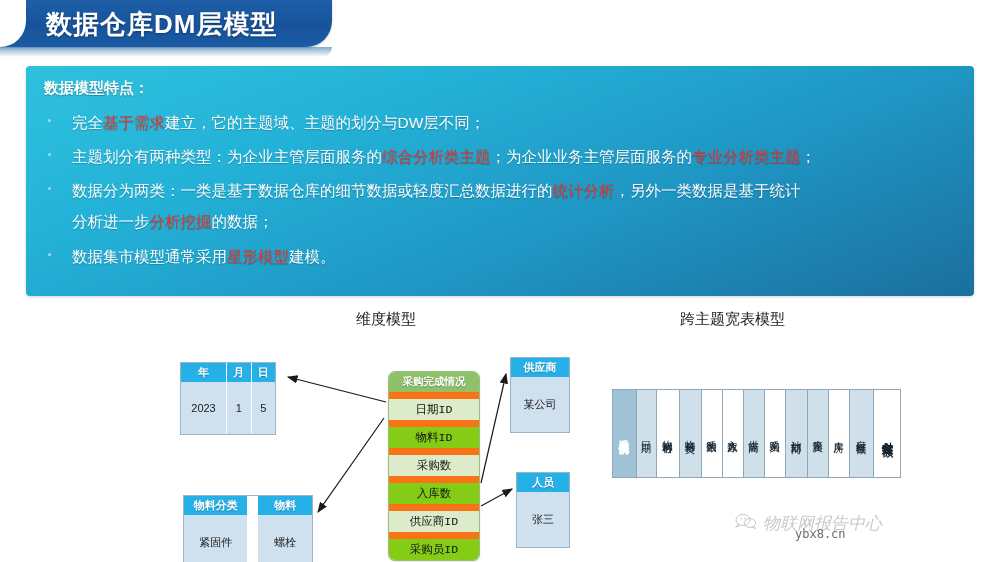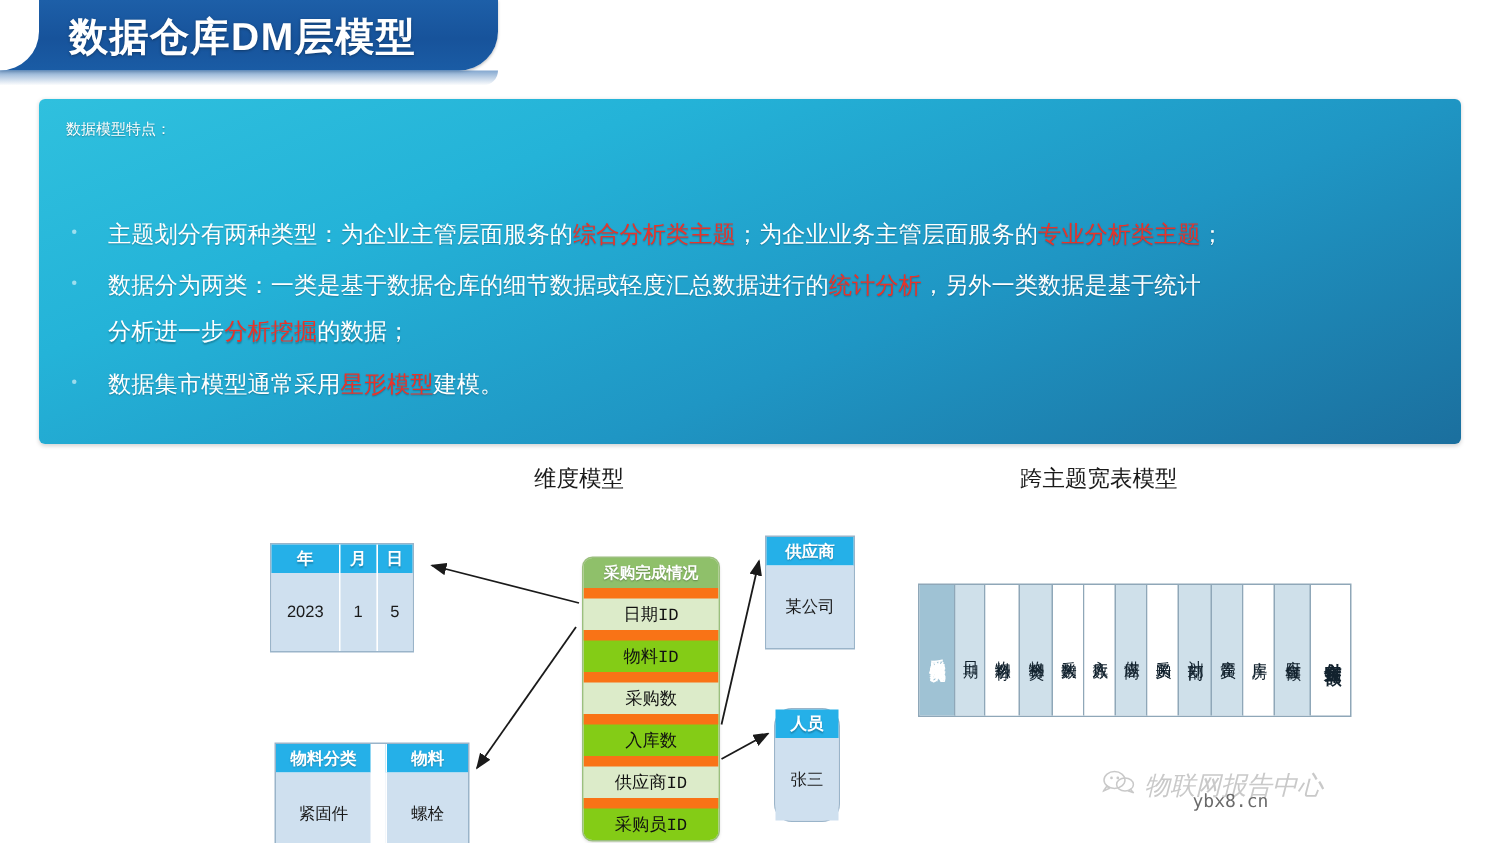--- a/index.html
+++ b/index.html
@@ -35,21 +35,21 @@
 
   
   #feature-panel{
     position:absolute;left:26px;top:66px;width:948px;height:230px;
     background:linear-gradient(158deg,#2fc0de 0%,#24b3d8 28%,#1f96c4 62%,#1b6f9e 100%);
     border-radius:4px;
     box-shadow:0 1px 3px rgba(0,0,0,.18);
   }
   #panel-heading{
     position:absolute;left:18px;top:13px;
-    color:#ffffff;font-weight:normal;font-size:10px;
+    color:#ffffff;font-weight:bold;font-size:15px;
     text-shadow:0 1px 1px rgba(0,0,0,.30);
   }
   .bullet-row{
     position:absolute;left:22px;right:14px;
     color:#ffffff;font-size:15.5px;line-height:22px;
     text-shadow:0 1px 1px rgba(0,0,0,.25);
   }
   .bullet-dot{
     position:absolute;left:0;top:7px;width:3px;height:3px;border-radius:50%;
     background:rgba(255,255,255,.55);
@@ -87,21 +87,21 @@
   #dim-date .c3{width:25px;}
 
   
   #dim-material{left:183px;top:495px;width:130px;}
   #dim-material .c1{width:70px;}
   #dim-material .c2{width:60px;margin-left:10px;}
 
   
   #dim-supplier{left:510px;top:357px;width:60px;}
   
-  #dim-person{left:516px;top:472px;width:44px;border-radius:12px;}
+  #dim-person{left:516px;top:472px;width:54px;}
   .dim-simple .dim-head,.dim-simple .dim-body{width:100%;}
 
   
   #fact-table{
     position:absolute;left:388px;top:371px;width:92px;
     border:1px solid #9bbf7e;border-radius:7px;overflow:hidden;
     background:#dceccb;box-sizing:border-box;
     box-shadow:0 1px 2px rgba(0,0,0,.12);
   }
   #fact-table .fact-head{
@@ -155,20 +155,24 @@
 </head>
 <body>
 
 <div id="header-banner">
   <div id="header-notch"></div>
   <div id="page-title">数据仓库DM层模型</div>
 </div>
 
 <div id="feature-panel">
   <div id="panel-heading">数据模型特点：</div>
+  <div class="bullet-row" id="row-1">
+    <span class="bullet-dot"></span>
+    <span class="bullet-text"><span>完全</span><span class="hl">基于需求</span><span>建立，它的主题域、主题的划分与DW层不同；</span></span>
+  </div>
   <div class="bullet-row" id="row-2">
     <span class="bullet-dot"></span>
     <span class="bullet-text"><span>主题划分有两种类型：为企业主管层面服务的</span><span class="hl">综合分析类主题</span><span>；为企业业务主管层面服务的</span><span class="hl">专业分析类主题</span><span>；</span></span>
   </div>
   <div class="bullet-row" id="row-3">
     <span class="bullet-dot"></span>
     <span class="bullet-text"><span>数据分为两类：一类是基于数据仓库的细节数据或轻度汇总数据进行的</span><span class="hl">统计分析</span><span>，另外一类数据是基于统计</span></span>
   </div>
   <div class="bullet-row" id="row-3b">
     <span class="bullet-text"><span>分析进一步</span><span class="hl">分析挖掘</span><span>的数据；</span></span>

